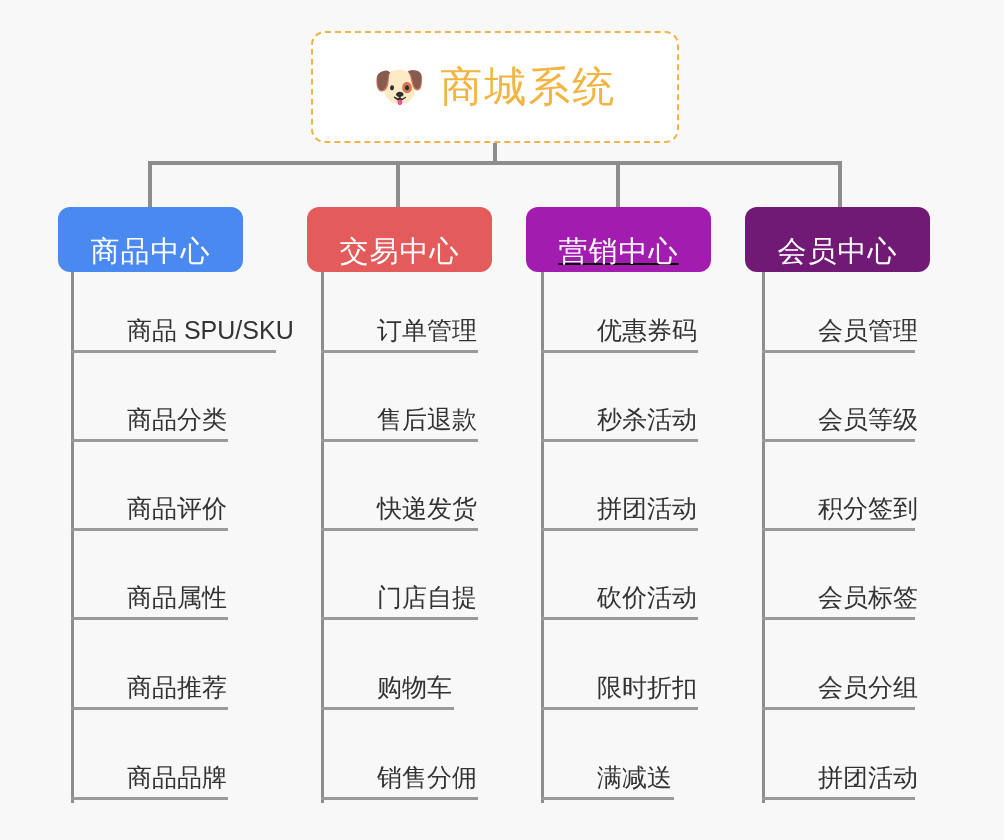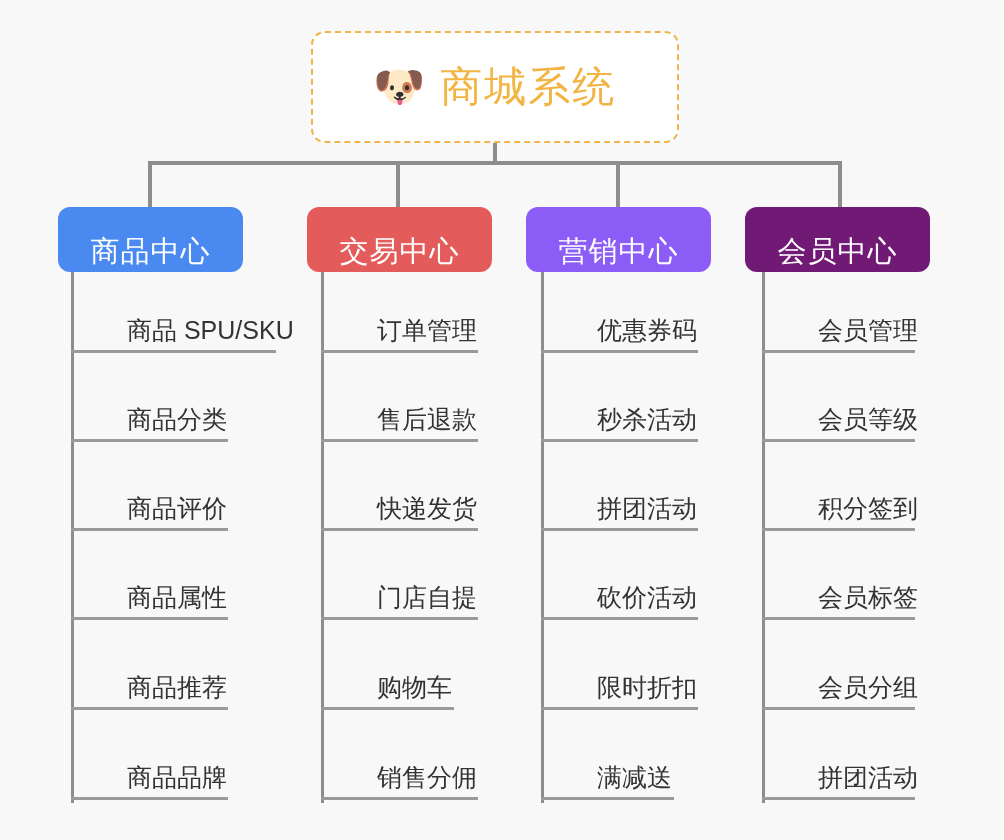--- a/index.html
+++ b/index.html
@@ -123,21 +123,21 @@
   <div class="conn conn-v" style="left:396px; top:161px; height:46px;"></div>
   <div class="conn conn-v" style="left:616px; top:161px; height:46px;"></div>
   <div class="conn conn-v" style="left:838px; top:161px; height:46px;"></div>
 
   <div class="branch" style="left:58px; background:#4a89ef;">
     <span class="branch-label">商品中心</span>
   </div>
   <div class="branch" style="left:307px; background:#e35b5b;">
     <span class="branch-label">交易中心</span>
   </div>
-  <div class="branch" style="left:526px; background:#8b5cf6;">
+  <div class="branch" style="left:526px; background:#a21caf;text-decoration:underline;">
     <span class="branch-label">营销中心</span>
   </div>
   <div class="branch" style="left:745px; background:#701a75;">
     <span class="branch-label">会员中心</span>
   </div>
 
   <div class="leaf-col" style="left:71px;">
     <div class="leaf-spine" style="height:531px;"></div>
     <div class="leaf-item" style="top:81px; width:205px;">
       <span class="leaf-text">商品 SPU/SKU</span>

